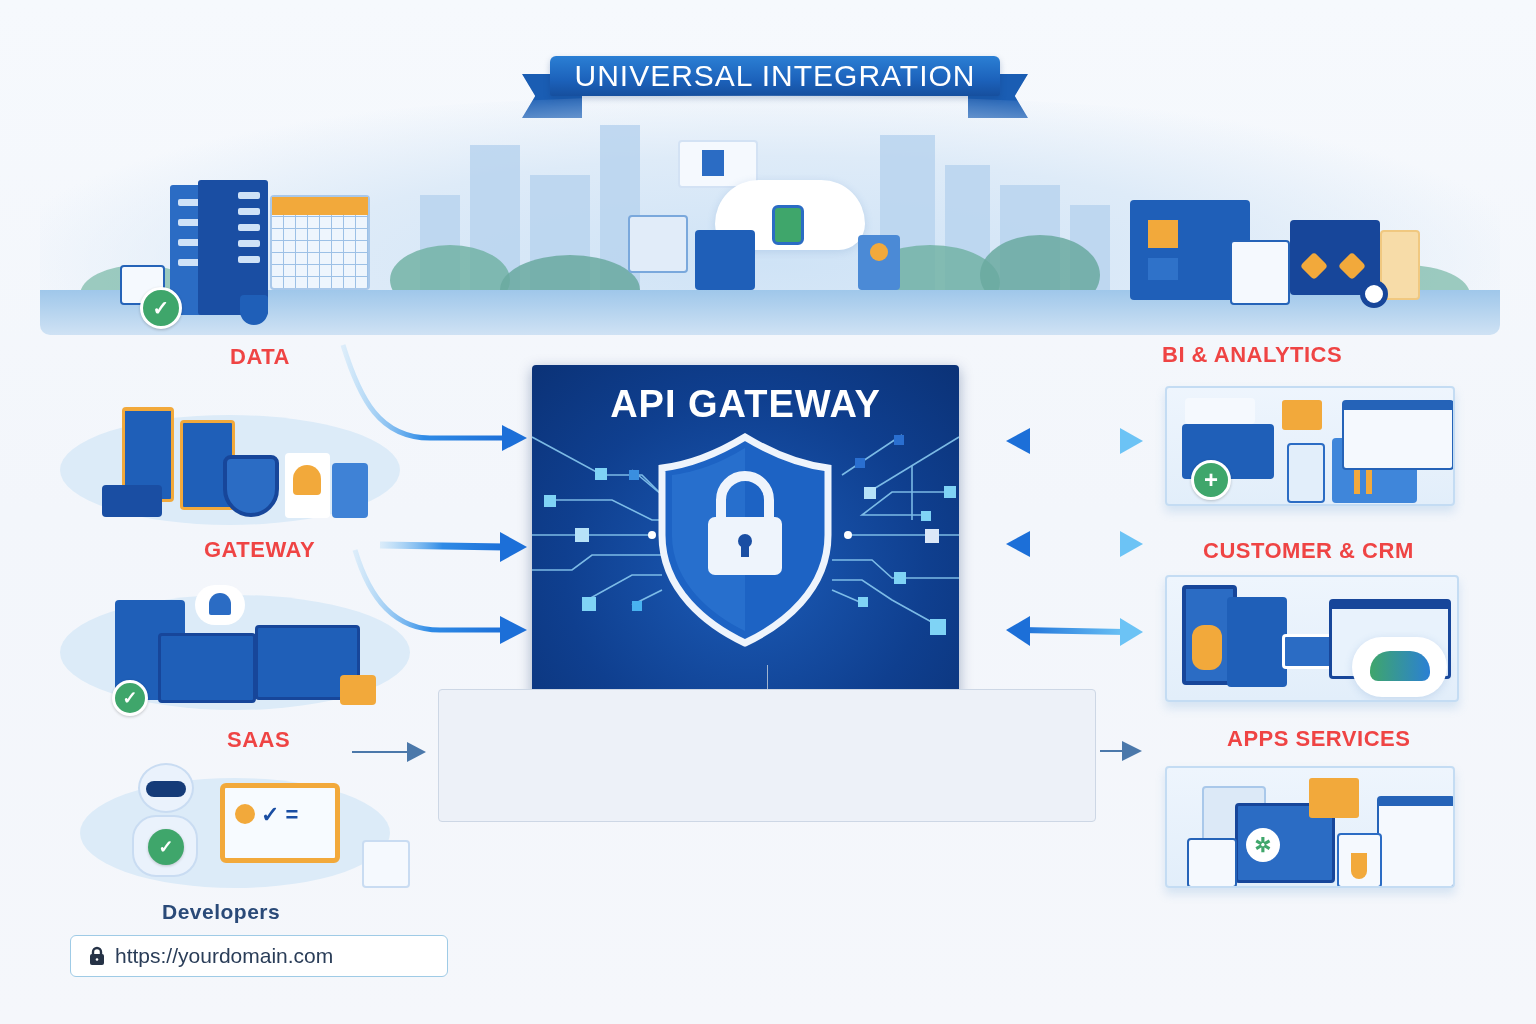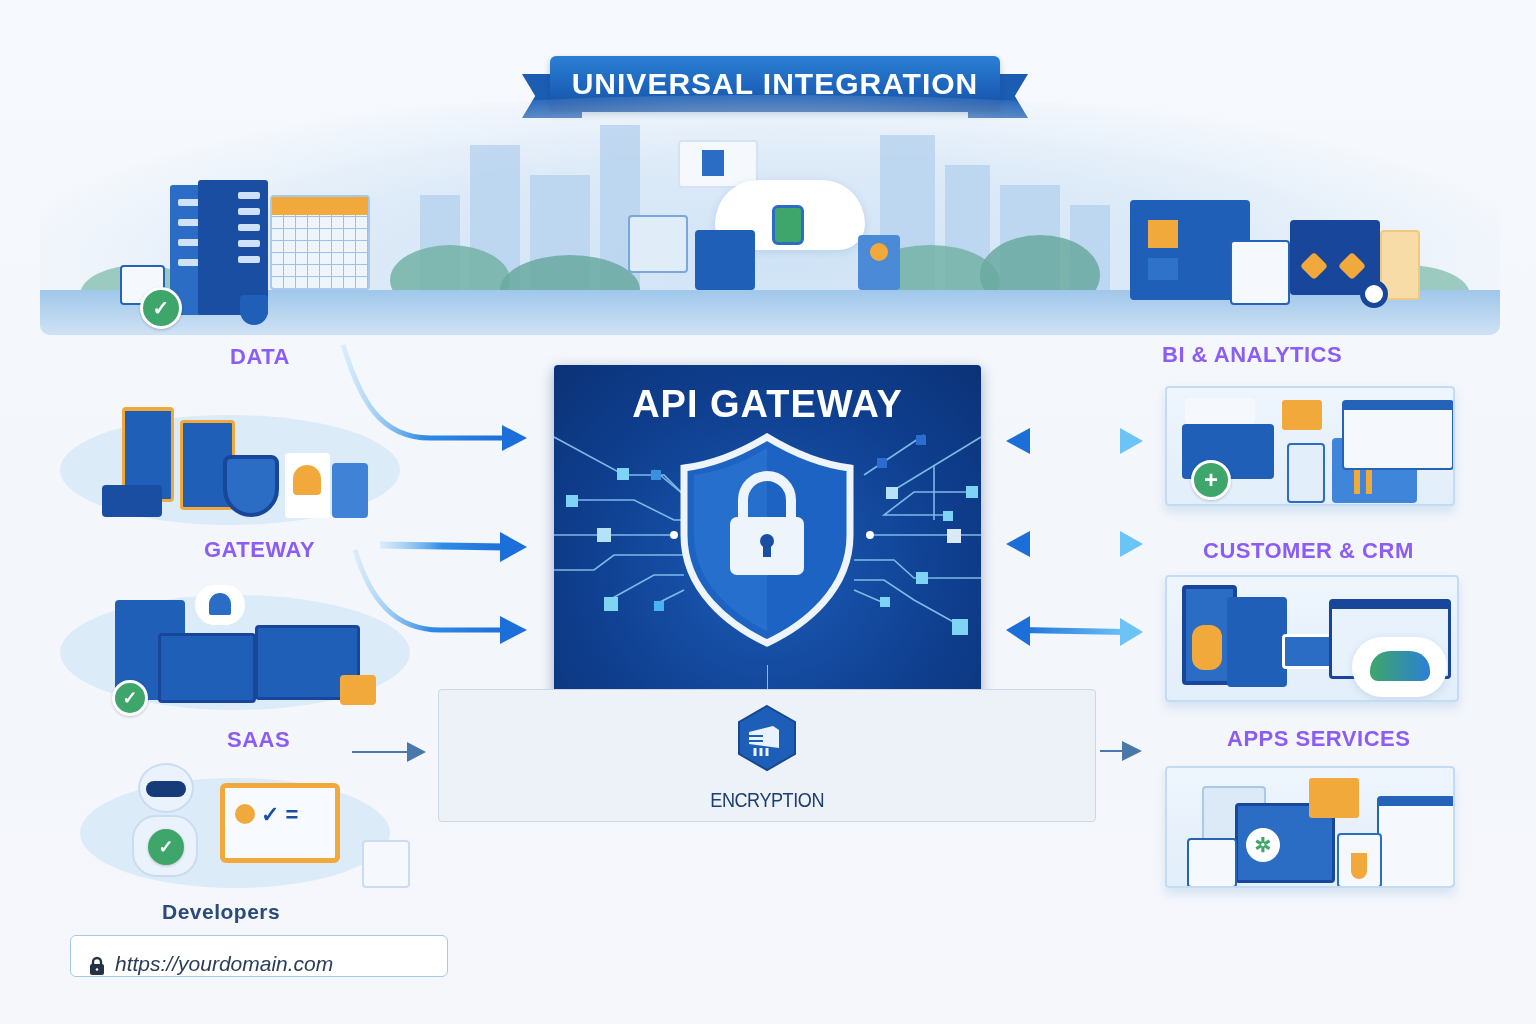--- a/index.html
+++ b/index.html
@@ -10,26 +10,26 @@
     font-family: "Liberation Sans", sans-serif;
   }
   .abs { position: absolute; }
 
   
   .banner-wrap { left: 530px; top: 52px; width: 490px; height: 70px; }
   .ribbon-tail { position: absolute; top: 22px; width: 60px; height: 44px; background: #1a5db3; }
   .ribbon-tail.left { left: -8px; clip-path: polygon(0 0, 100% 0, 100% 100%, 0 100%, 22% 50%); }
   .ribbon-tail.right { right: -8px; clip-path: polygon(0 0, 100% 0, 78% 50%, 100% 100%, 0 100%); }
   .ribbon {
-    position: absolute; left: 20px; right: 20px; top: 4px; height: 56px;
+    position: absolute; left: 20px; right: 20px; top: 4px; height: 40px;
     background: linear-gradient(180deg, #2b7fd4 0%, #1c62bb 60%, #164f9e 100%);
     border-radius: 6px 6px 2px 2px;
     box-shadow: 0 3px 6px rgba(20,60,120,0.25);
     display: flex; align-items: center; justify-content: center;
-    color: #fff; font-weight: bold; font-size: 30px; letter-spacing: 1px;
+    color: #fff; font-weight: normal; font-size: 30px; letter-spacing: 1px;
   }
 
   
   .scene {
     left: 40px; top: 95px; width: 1460px; height: 240px;
     border-radius: 50% 50% 10px 10px / 40% 40% 10px 10px;
     background: radial-gradient(ellipse at 50% 70%, #cfe3f6 0%, #deebf8 45%, rgba(240,245,252,0) 75%);
     overflow: hidden;
   }
   .skyline-bldg { position: absolute; bottom: 40px; background: #b8d4ee; opacity: .85; }
@@ -38,26 +38,26 @@
 
   .server-tower { position: absolute; background: #1d58b0; border-radius: 3px; }
   .server-stripe { position: absolute; left: 8px; right: 8px; height: 7px; background: #cfe2f7; border-radius: 2px; }
   .card-white { position: absolute; background: #f5f9fe; border: 2px solid #2563b8; border-radius: 4px; }
   .card-blue { position: absolute; background: #1f5fb8; border-radius: 4px; }
   .orange { background: #f2a93b !important; }
   .green-badge { position: absolute; border-radius: 50%; background: #3fa66b; border: 3px solid #fff; box-shadow: 0 1px 3px rgba(0,0,0,.2); display:flex;align-items:center;justify-content:center;color:#fff;font-weight:bold; }
   .cloud { position: absolute; background: #fff; border-radius: 40px; box-shadow: 0 2px 8px rgba(80,130,190,.2); }
 
   
-  .cat-label { color: #8b5cf6; font-weight: bold; font-size: 22px; letter-spacing: .5px; }
+  .cat-label { color: #ef4444; font-weight: bold; font-size: 22px; letter-spacing: .5px; }
   .cloud-bg { position: absolute; background: #dcebf8; border-radius: 50%; }
 
   
   .gateway {
-    left: 554px; top: 365px; width: 427px; height: 371px;
+    left: 532px; top: 365px; width: 427px; height: 371px;
     background: radial-gradient(ellipse at 50% 55%, #1c5cb8 0%, #0f3f8f 60%, #0b3277 100%);
     border-radius: 4px;
     box-shadow: 0 4px 14px rgba(10,40,100,.35);
     overflow: hidden;
     padding-left: 28px;
   }
   .gateway-title { position: absolute; left: 0; right: 0; top: 18px; text-align: center; color: #fff; font-weight: bold; font-size: 38px; letter-spacing: 1px; }
   .gateway svg { position: absolute; left: 0; top: 0; }
 
   
@@ -79,22 +79,22 @@
     background: linear-gradient(180deg, #eef5fd, #e2eefa);
     border: 2px solid #c4dcf3; border-radius: 4px;
     box-shadow: 0 6px 10px rgba(120,170,220,.25);
     overflow: hidden;
   }
 
   
   .url-bar {
     left: 70px; top: 935px; width: 378px; height: 42px;
     background: #fff; border: 1.5px solid #9fcbe6; border-radius: 6px;
-    display: flex; align-items: flex-end; padding-left: 18px;
-    color: #2a3d58; font-size: 21px; font-style: italic;
+    display: flex; align-items: center; padding-left: 18px;
+    color: #2a3d58; font-size: 21px;
   }
   .url-bar .lock { width: 16px; height: 20px; margin-right: 10px; }
 </style>
 </head>
 <body>
 
 <div class="abs banner-wrap">
   <div class="ribbon-tail left"></div>
   <div class="ribbon-tail right"></div>
   <div class="ribbon">UNIVERSAL INTEGRATION</div>
@@ -254,31 +254,20 @@
       <circle cx="213" cy="176" r="7" fill="#1a4ea3"></circle>
       <rect x="209" y="178" width="8" height="14" fill="#1a4ea3"></rect>
     </g>
   </svg>
   <div class="gateway-title">API GATEWAY</div>
 </div>
 
 <div class="abs" style="left:767px;top:665px;width:1px;height:24px;background:#9fb4cf;"></div>
 
 <div class="abs features">
-  <div class="feature">
-    <div class="feature-icon">
-      <svg width="68" height="68" viewBox="0 0 68 68">
-        <polygon points="34,2 62,18 62,50 34,66 6,50 6,18" fill="#1d5fb8" stroke="#16478f" stroke-width="2"></polygon>
-        <path d="M16 28 L40 22 L46 26 L46 44 L16 40 Z" fill="#eaf3fd"></path>
-        <path d="M22 44 V52 M28 44 V52 M34 44 V52" stroke="#eaf3fd" stroke-width="3"></path>
-        <path d="M14 32 H30 M14 37 H30" stroke="#1d5fb8" stroke-width="2"></path>
-      </svg>
-    </div>
-    <div class="feature-label">ENCRYPTION</div>
-  </div>
 </div>
 
 <svg class="arrows" width="1536" height="1024" viewBox="0 0 1536 1024">
   <defs>
     <linearGradient id="gArrow" x1="0" x2="1" y1="0" y2="0">
       <stop offset="0" stop-color="#7cc4f4" stop-opacity=".2"></stop>
       <stop offset=".5" stop-color="#2f8be6"></stop>
       <stop offset="1" stop-color="#1c6fd8"></stop>
     </linearGradient>
     <linearGradient id="gBi" x1="0" x2="1">

